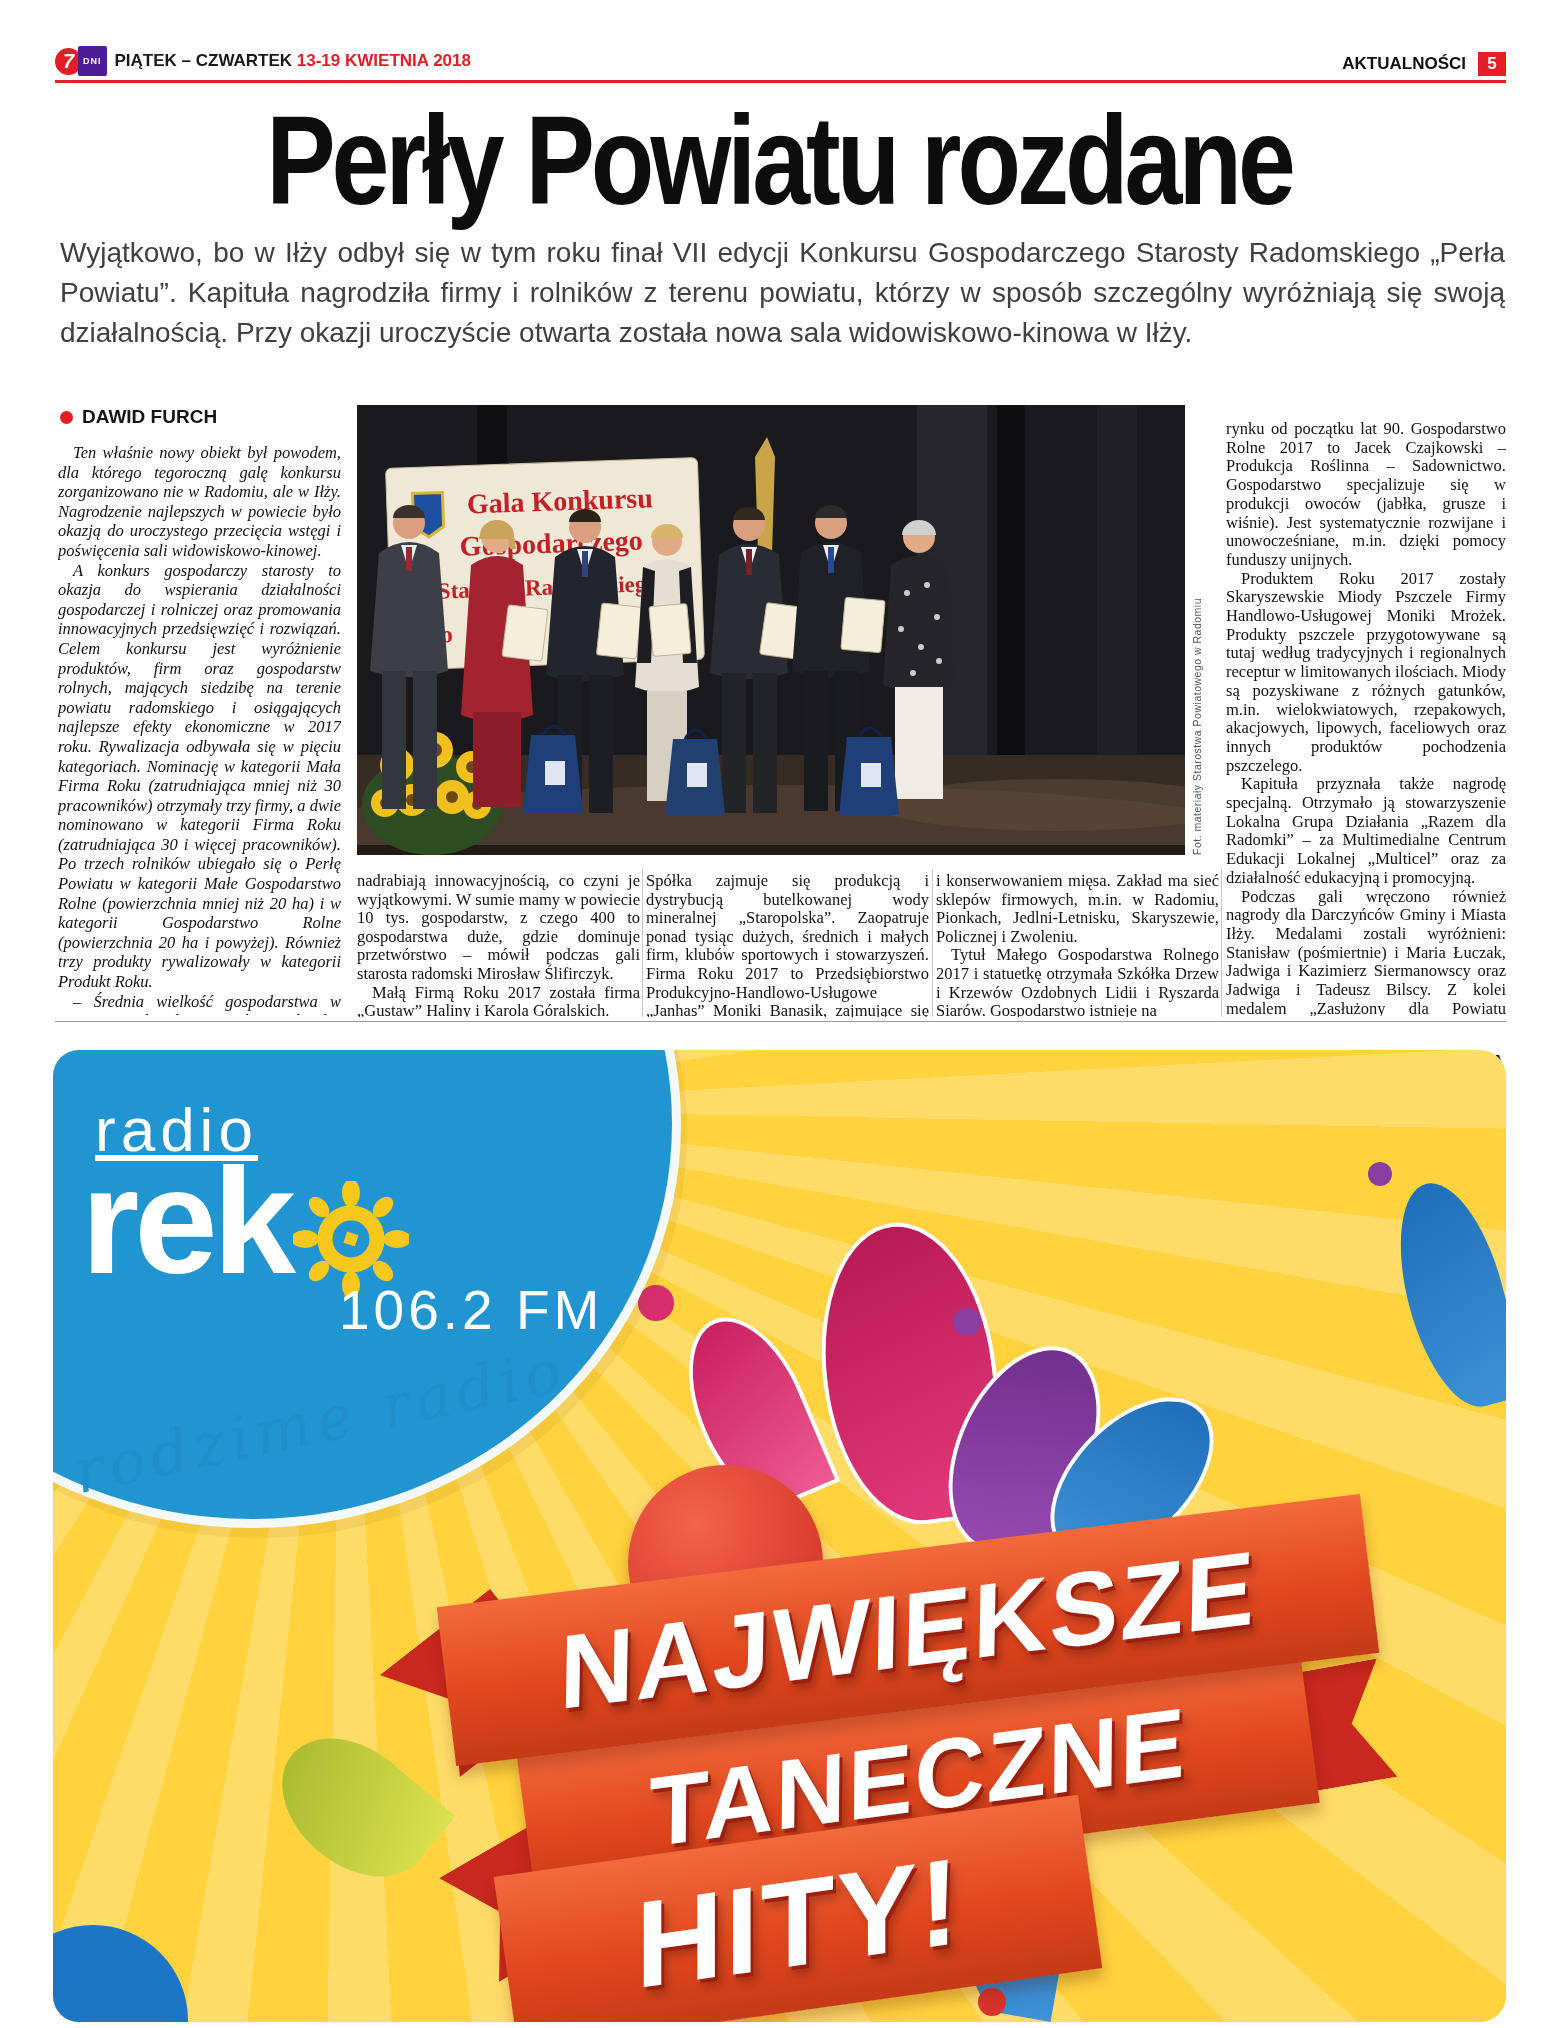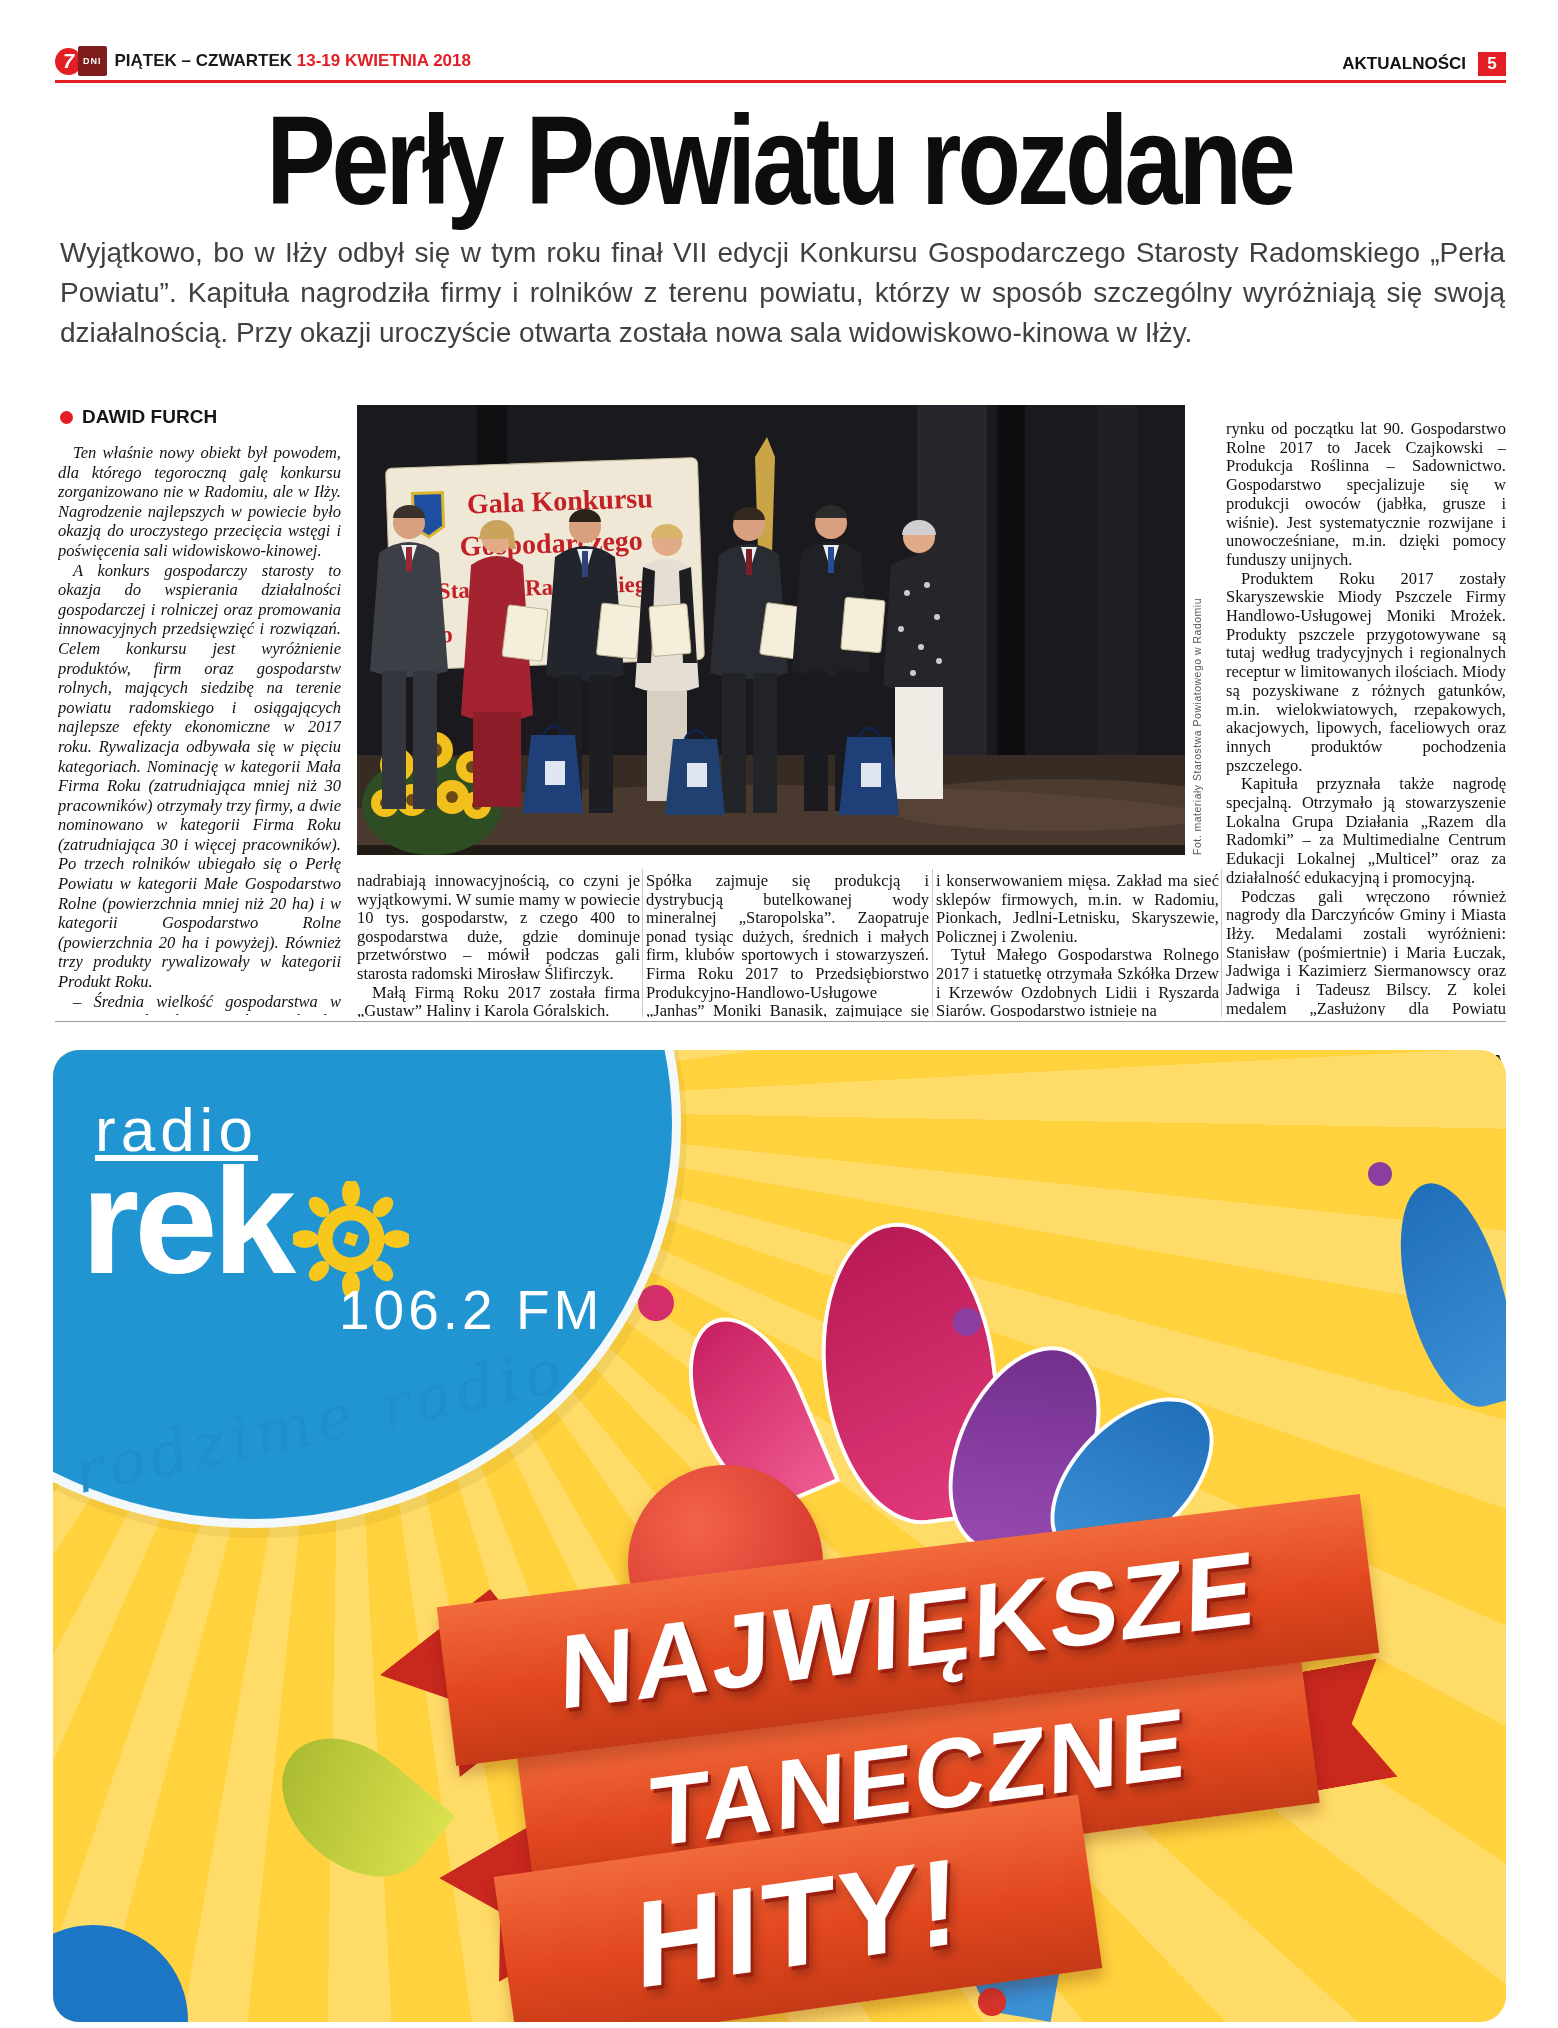--- a/index.html
+++ b/index.html
@@ -7,21 +7,21 @@
         font-family:"Liberation Serif",serif;color:#111;}
   
   .masthead{position:absolute;left:55px;right:52px;top:42px;height:34px;
             display:flex;justify-content:space-between;align-items:flex-end;
             font-family:"Liberation Sans",sans-serif;font-weight:bold;font-size:17px;}
   .mast-left{display:flex;align-items:center;gap:8px;}
   .logo7{display:flex;align-items:center;}
   .logo7-circle{width:27px;height:27px;border-radius:50%;background:#e31e24;color:#fff;
                 display:flex;align-items:center;justify-content:center;
                 font-size:20px;font-style:italic;font-weight:bold;}
-  .logo7-box{margin-left:-4px;background:#7f1d1d;color:#fff;font-size:9px;letter-spacing:1px;
+  .logo7-box{margin-left:-4px;background:#4c1d95;color:#fff;font-size:9px;letter-spacing:1px;
              padding:10px 5px;border-radius:2px;}
   .mast-dates b{color:#1a1a1a;} .mast-dates .red{color:#e31e24;}
   .mast-right{display:flex;align-items:center;gap:12px;}
   .pageno{background:#e31e24;color:#fff;width:28px;height:24px;display:flex;
           align-items:center;justify-content:center;font-size:17px;}
   .mast-rule{position:absolute;left:55px;right:52px;top:80px;border-top:3px solid #e31e24;}
   
   .headline{position:absolute;left:0;right:0;top:88px;text-align:center;
             font-family:"Liberation Sans",sans-serif;font-weight:800;font-size:104px;
             letter-spacing:-4px;color:#0d0d0d;transform:scale(1,1.22);transform-origin:top center;

